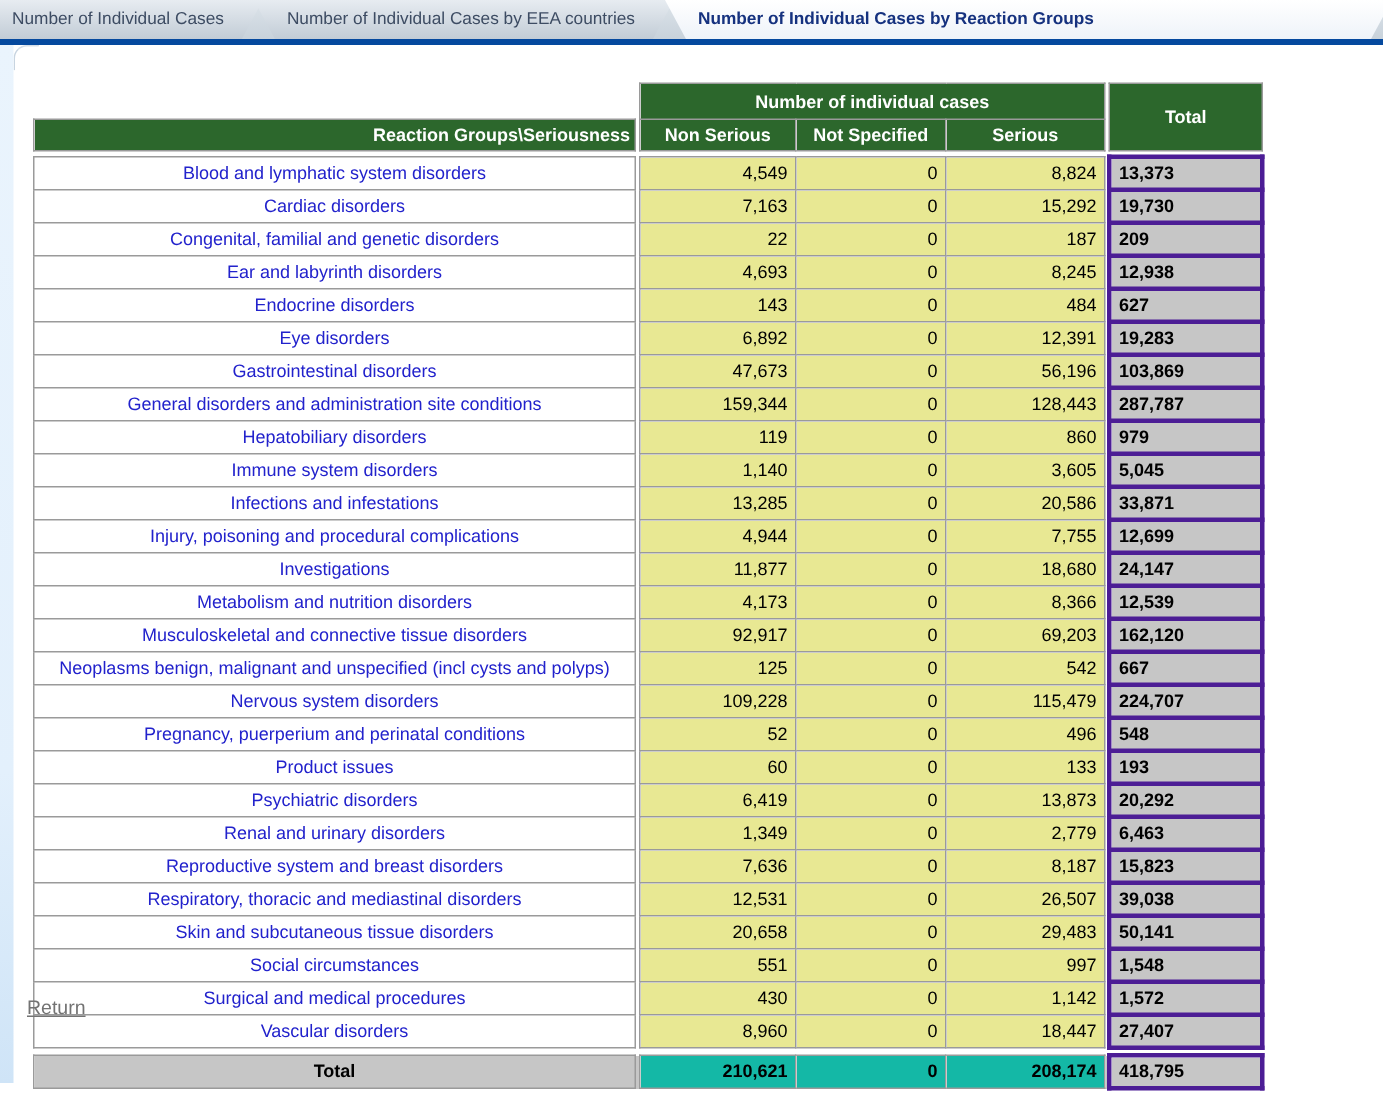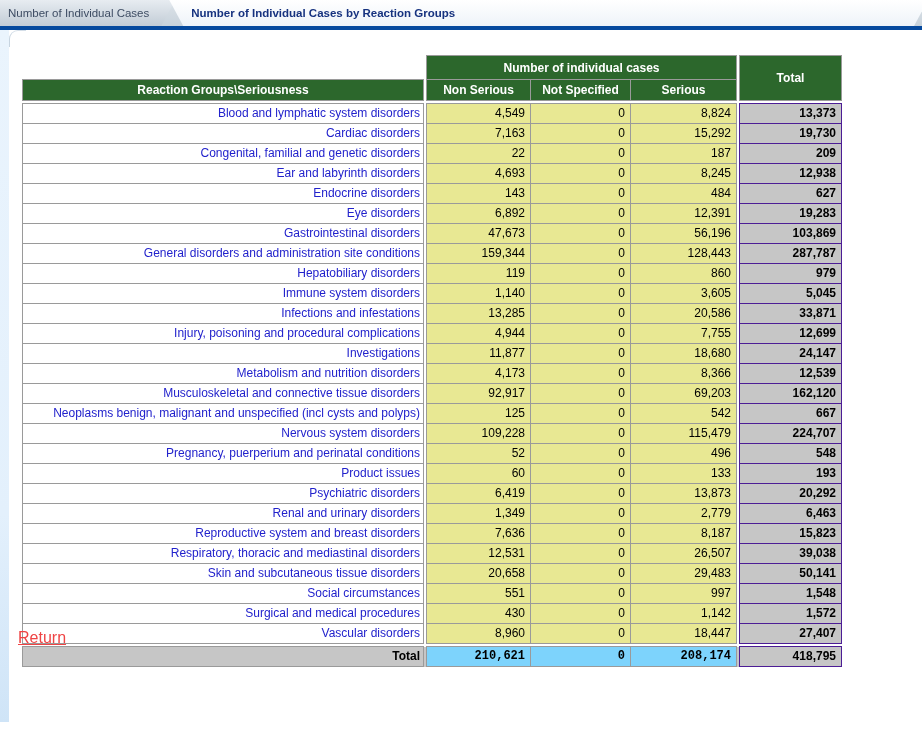--- a/index.html
+++ b/index.html
@@ -51,51 +51,52 @@
     position:absolute;top:25px;left:22px;
     border-collapse:collapse;table-layout:fixed;
     font-size:12px;color:#000;
   }
   table.data td,table.data th{overflow:hidden;}
   th.green,td.green{
     background:#2c672c;color:#ffffff;font-weight:bold;
     border:1px solid #9a9a9a;text-align:center;
     height:18px;padding:1px 3px;font-size:12px;
   }
-  th.rowhdr{text-align:center;}
+  th.rowhdr{text-align:right;}
   td.blank{border:none;background:#ffffff;}
   td.gap{border:none;background:#ffffff;padding:0;}
   tr.gaprow td{border:none;background:#ffffff;height:2px;padding:0;}
   td.lbl{
     background:#ffffff;border:1px solid #9a9a9a;
-    color:#2222cc;text-align:right;padding:1px 3px;
+    color:#2222cc;text-align:center;padding:1px 3px;
     height:17px;line-height:15px;cursor:pointer;
   }
   td.num{
     background:#e8e893;border:1px solid #9a9a9a;
     text-align:right;padding:1px 5px;height:17px;line-height:15px;
   }
   td.tot{
-    background:#c6c6c6;border:1px solid #4c1d95;
-    text-align:right;font-weight:bold;padding:1px 5px;height:17px;line-height:15px;margin-top:43px;
+    background:#c6c6c6;border:3px solid #4c1d95;
+    font-weight:bold;padding:1px 5px;height:17px;line-height:15px;margin-top:43px;
   }
   tr.totalrow td{background:#c6c6c6;font-weight:bold;}
   tr.totalrow td.lbl{color:#000;cursor:default;}
-  tr.totalrow td.num{background:#7dd3fc;font-family:Liberation Mono, monospace;}
+  tr.totalrow td.num{background:#14b8a6;}
   
   .return{
-    position:absolute;top:599px;left:18px;
-    font-size:16px;color:#ef4444;text-decoration:underline;cursor:pointer;
+    position:absolute;top:634px;left:18px;
+    font-size:13px;color:#737373;text-decoration:underline;cursor:pointer;
   }
 </style>
 </head>
 <body>
 
 <div class="tabbar">
     <div class="tab first">Number of Individual Cases</div>
+    <div class="tab">Number of Individual Cases by EEA countries</div>
     <div class="tab active">Number of Individual Cases by Reaction Groups</div>
   </div>
 <div class="blueline"></div>
 
 <div class="content">
   <div class="leftstrip"></div>
   <div class="corner"></div>
 
   <table class="data">
     <colgroup>

